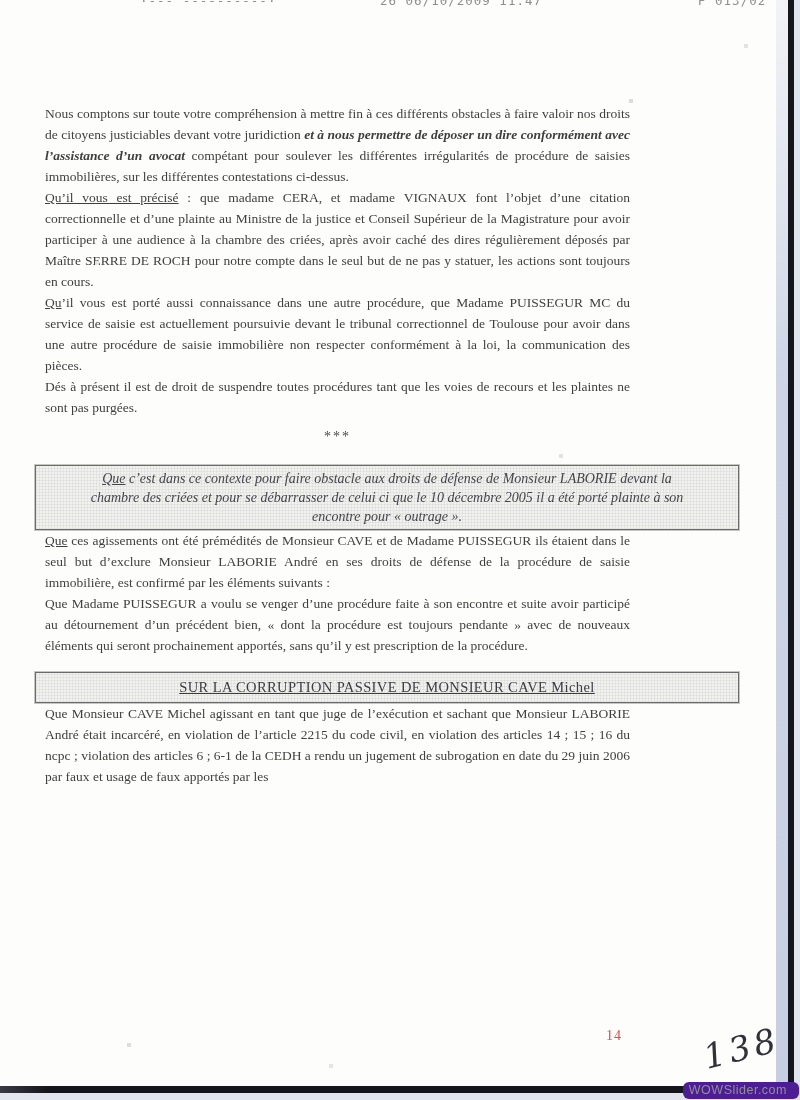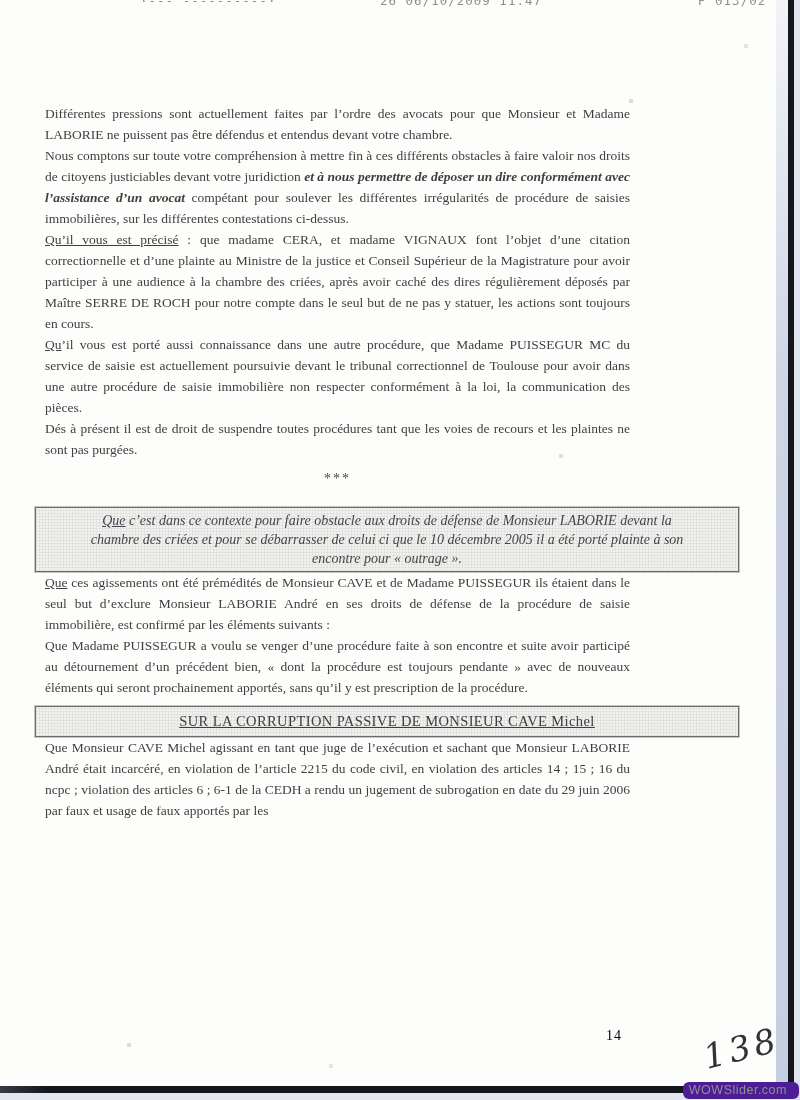--- a/index.html
+++ b/index.html
@@ -68,34 +68,34 @@
   }
   .notice-box {
     margin-top: 18px;
     font-style: italic;
     font-size: 14px;
     line-height: 19px;
     padding: 3px 45px;
     color: #44444a;
   }
   .heading-box {
-    margin-top: 8px;
+    margin-top: 16px;
     font-size: 14.5px;
     line-height: 21px;
     padding: 4px 20px;
     letter-spacing: 0.4px;
     color: #3c3c42;
   }
 
   
   .page-number {
     position: absolute;
     left: 606px; top: 1028px;
     font-size: 14px;
-    color: #000000;
+    color: #ef4444;
     letter-spacing: 1px;
   }
   .handwritten {
     position: absolute;
     left: 703px; top: 1028px;
     font-family: "DejaVu Serif", serif;
     font-style: italic;
     font-weight: 300;
     font-size: 34px;
     color: #31313a;
@@ -162,21 +162,20 @@
 <div class="page">
 
   <div class="fax-header">
     <span class="fh-left">·--- ----------·</span>
     <span class="fh-center">26 06/10/2009 11:47</span>
     <span class="fh-right">P 013/02</span>
   </div>
 
   <div class="content">
 
-    <p class="p1">Différentes pressions sont actuellement faites par l’ordre des avocats pour que Monsieur et Madame LABORIE ne puissent pas être défendus et entendus devant votre chambre.</p>
 
     <p class="p2"><span>Nous comptons sur toute votre compréhension à mettre fin à ces différents obstacles à faire valoir nos droits de citoyens justiciables devant votre juridiction </span><span class="bi">et à nous permettre de déposer un dire conformément avec l’assistance d’un avocat</span><span> compétant pour soulever les différentes irrégularités de procédure de saisies immobilières, sur les différentes contestations ci-dessus.</span></p>
 
     <p class="p3"><span class="ul">Qu’il vous est précisé</span><span> : </span><span class="it">que madame CERA, et madame VIGNAUX font l’objet d’une citation correctionnelle et d’une plainte au Ministre de la justice et Conseil Supérieur de la Magistrature pour avoir participer à une audience à la chambre des criées, après avoir caché des dires régulièrement déposés par Maître SERRE DE ROCH pour notre compte dans le seul but de ne pas y statuer, les actions sont toujours en cours.</span></p>
 
     <p class="p4 it"><span class="ul">Qu</span><span>’il vous est porté aussi connaissance dans une autre procédure, que Madame PUISSEGUR MC du service de saisie est actuellement poursuivie devant le tribunal correctionnel de Toulouse pour avoir dans une autre procédure de saisie immobilière non respecter conformément à la loi, la communication des pièces.</span></p>
 
     <p class="p5">Dés à présent il est de droit de suspendre toutes procédures tant que les voies de recours et les plaintes ne sont pas purgées.</p>
 
     <div class="sep">***</div>

